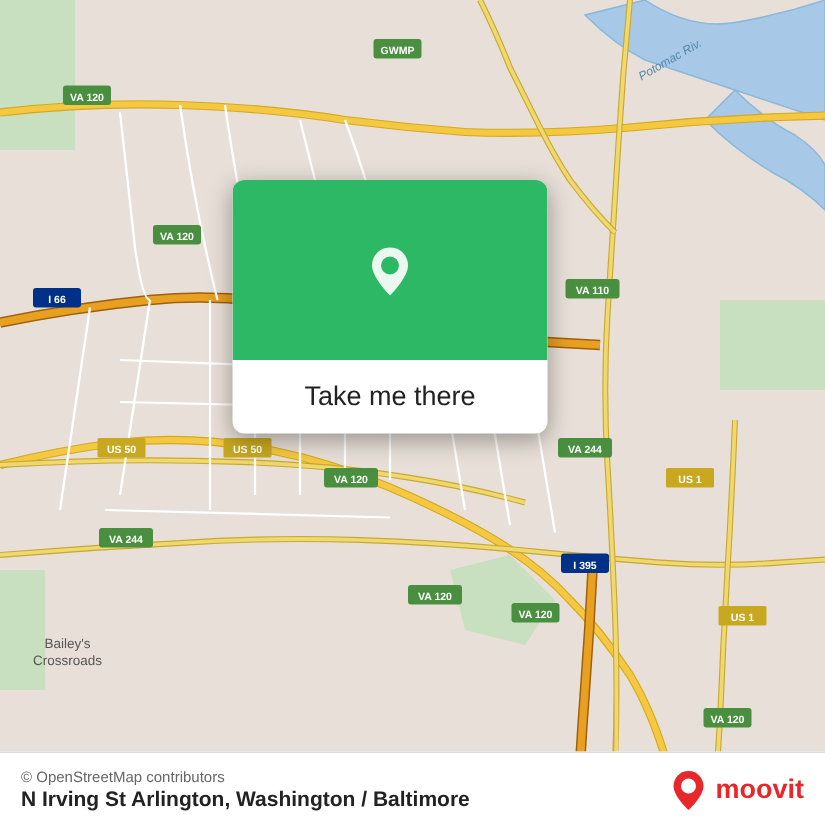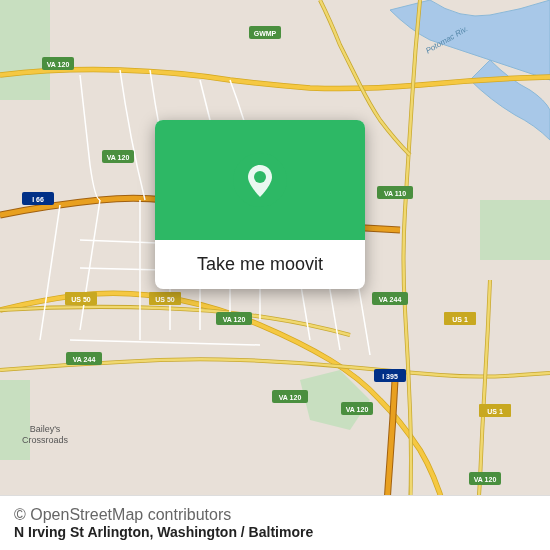--- a/index.html
+++ b/index.html
@@ -94,21 +94,21 @@
       z-index: 20;
       border-top: 1px solid #ddd;
     }
 
     #bottom-left {
       display: flex;
       flex-direction: column;
     }
 
     #copyright-text {
-      font-size: 16px;
+      font-size: 10px;
       color: #666;
     }
 
     #location-label {
       font-size: 14px;
       color: #222;
       font-weight: 700;
     }
 
     #moovit-logo {
@@ -304,23 +304,31 @@
   <div id="popup-card">
     <div id="popup-green-area">
 
       <svg id="location-pin-icon" viewBox="0 0 54 54">
         <circle cx="27" cy="27" r="27" fill="#2db865"></circle>
         <path d="M27 12 C20 12 15 17.5 15 24 C15 32 27 44 27 44 C27 44 39 32 39 24 C39 17.5 34 12 27 12 Z" fill="white" opacity="0.9"></path>
         <circle cx="27" cy="24" r="6" fill="#2db865"></circle>
       </svg>
     </div>
     <div id="popup-button-area">
-      <button id="take-me-there-btn">Take me moovit</button>
+      <button id="take-me-there-btn">Take me there</button>
     </div>
   </div>
 
   <div id="bottom-bar">
     <div id="bottom-left">
       <span id="copyright-text">© OpenStreetMap contributors</span>
       <span id="location-label">N Irving St Arlington, Washington / Baltimore</span>
     </div>
+    <div id="moovit-logo">
+
+      <svg id="moovit-pin" viewBox="0 0 28 28">
+        <path d="M14 2 C8 2 4 7 4 12 C4 19 14 28 14 28 C14 28 24 19 24 12 C24 7 20 2 14 2 Z" fill="#e8272a"></path>
+        <circle cx="14" cy="12" r="5" fill="white"></circle>
+      </svg>
+      <span id="moovit-text">moovit</span>
+    </div>
   </div>
 </div>
 
 </body></html>

